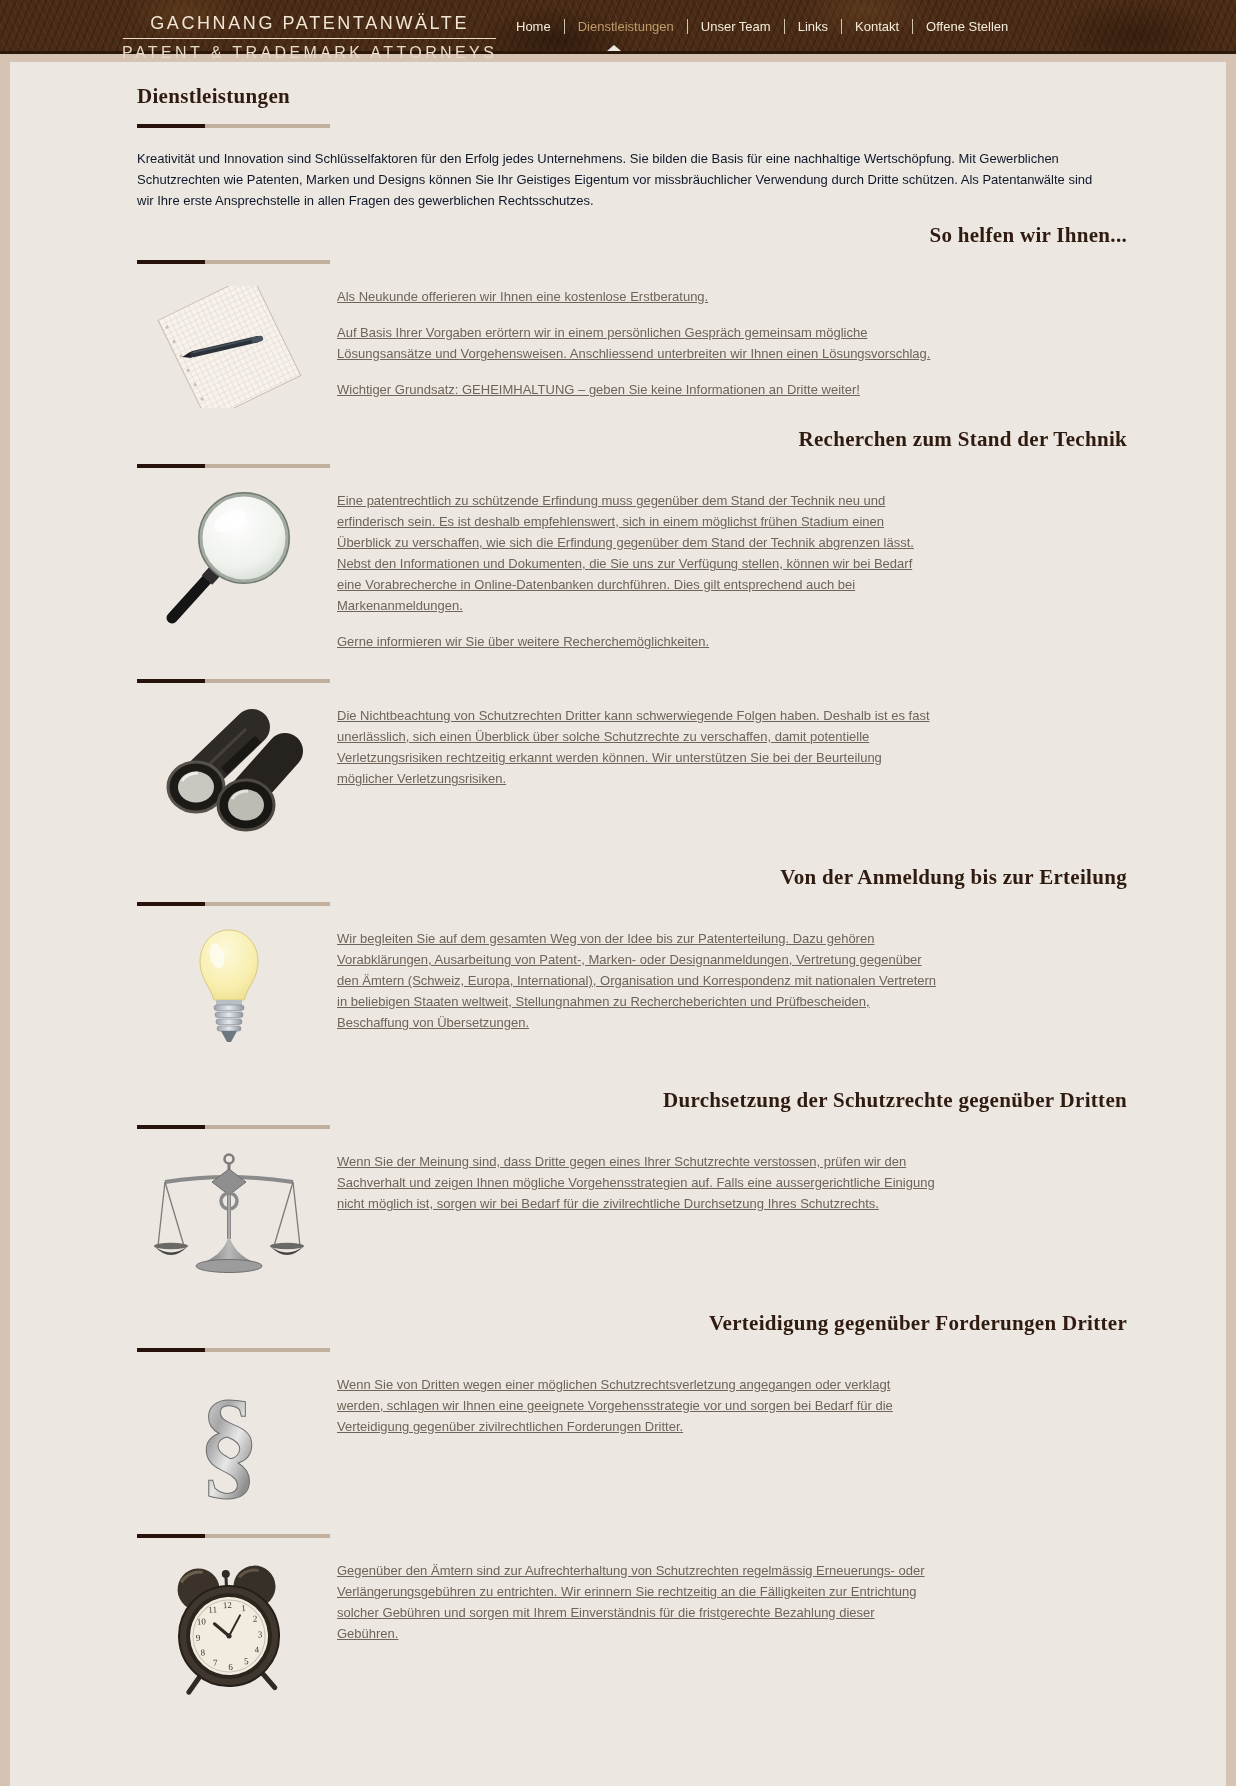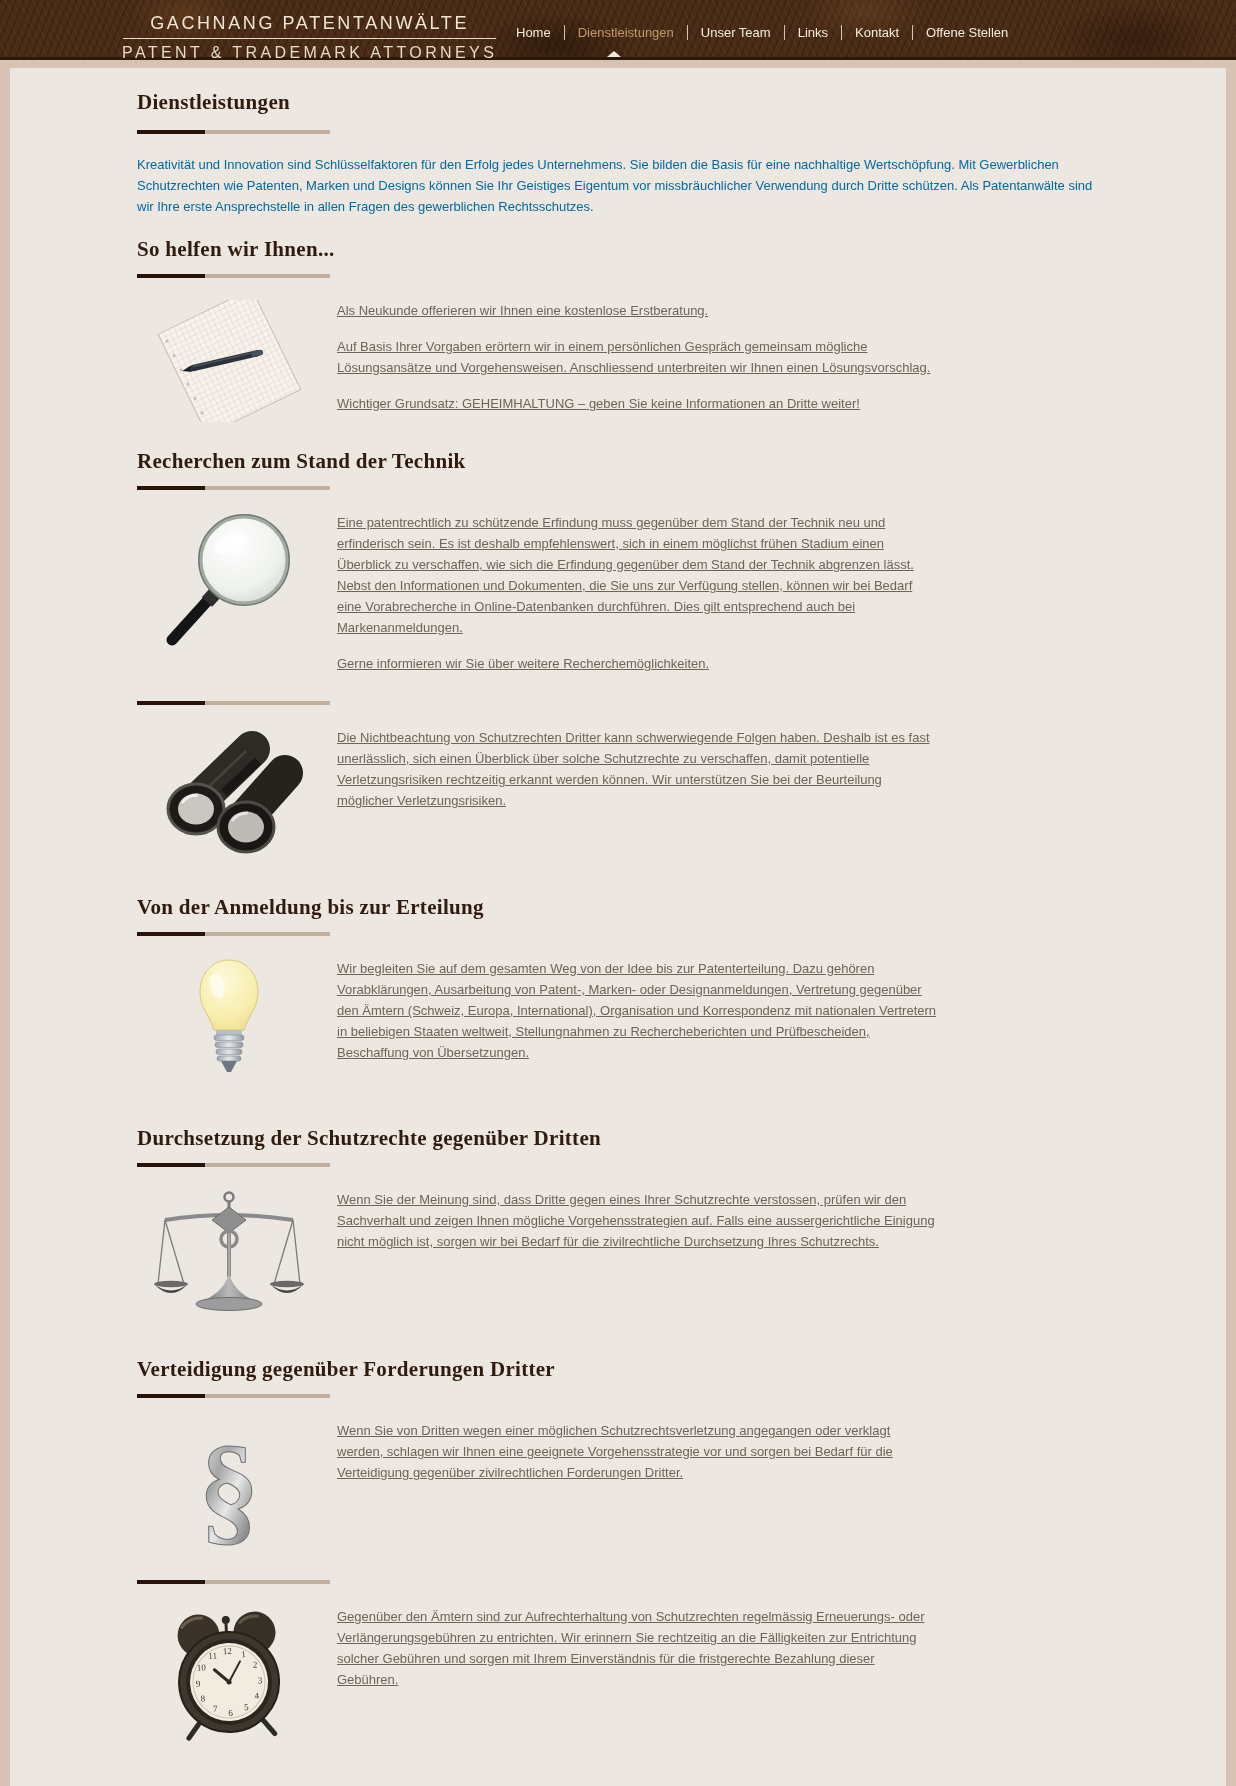--- a/index.html
+++ b/index.html
@@ -6,21 +6,21 @@
   html,body { margin:0; padding:0; }
   body {
     background:#d6c3b3;
     font-family:"Liberation Sans", sans-serif;
   }
   .page { width:1236px; margin:0 auto; position:relative; }
 
   
   .site-header {
     position:relative;
-    height:60px;
+    height:54px;
     background-color:#4a2b15;
     background-image:
       radial-gradient(ellipse 90px 45px at 15% 25%, rgba(125,82,40,.35), transparent 65%),
       radial-gradient(ellipse 130px 55px at 45% 80%, rgba(20,10,4,.45), transparent 60%),
       radial-gradient(ellipse 110px 50px at 70% 20%, rgba(130,88,45,.30), transparent 60%),
       radial-gradient(ellipse 140px 60px at 92% 70%, rgba(25,12,5,.40), transparent 60%),
       repeating-linear-gradient(112deg, rgba(0,0,0,.16) 0 2px, transparent 2px 7px),
       repeating-linear-gradient(63deg, rgba(255,235,210,.05) 0 1px, transparent 1px 6px);
     border-bottom:3px solid #2b1808;
     text-decoration:underline;
@@ -52,24 +52,24 @@
   }
   .content-inner { margin-left:127px; width:990px; }
   .page-title, .section-title {
     font-family:"Liberation Serif", serif; font-weight:bold;
     font-size:21px; color:#2f1b10; letter-spacing:.3px; margin:0;
   }
   .page-title { margin-top:8px; }
   .rule { width:193px; height:4px; background:#c2b09f; margin:15px 0 20px; position:relative; }
   .rule::before { content:""; position:absolute; left:0; top:0; width:68px; height:4px; background:#27130a; }
   .intro {
-    width:968px; color:#0369a1; font-size:13px; line-height:21px; margin:14px 0 6px;
+    width:968px; color:#0f172a; font-size:13px; line-height:21px; margin:14px 0 6px;
   }
   .section { margin-top:12px; }
-  .section-title { margin-top:20px; }
+  .section-title { margin-top:12px;text-align:right; }
   .section-rule { margin:12px 0 20px; }
   .section-body { display:flex; min-height:112px; }
   .icon-cell { width:184px; flex:none; display:flex; justify-content:center; align-items:flex-start; padding-top:2px; }
   .text-cell { width:634px; flex:none; color:#6f6459; font-size:13px; line-height:21px; padding-top:2px; }
   .text-cell p { margin:0 16px 15px;text-decoration:underline; }
   .body-tall { min-height:150px; }
 </style>
 </head>
 <body>
 

